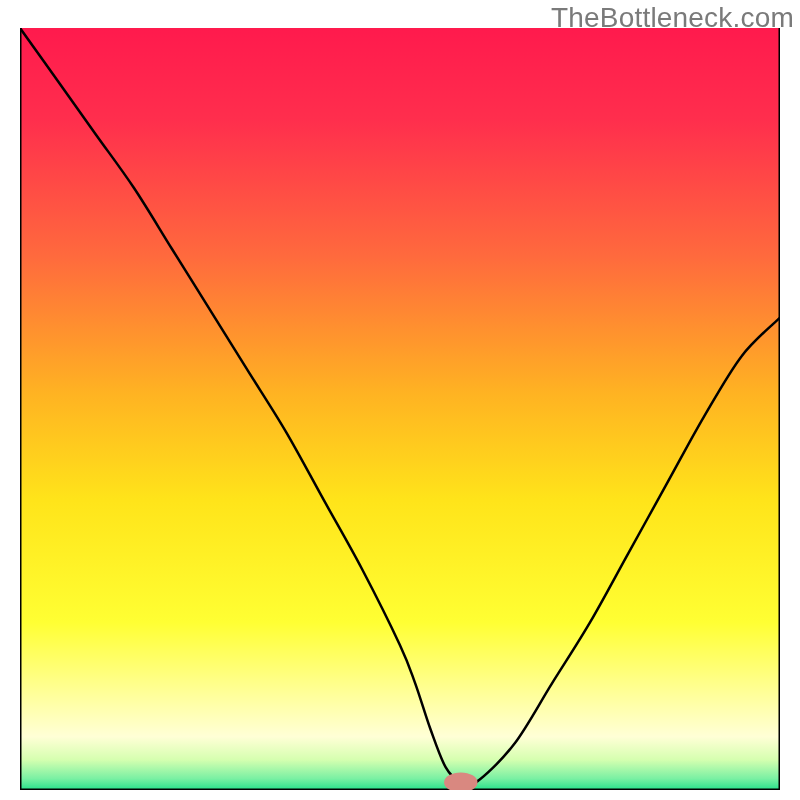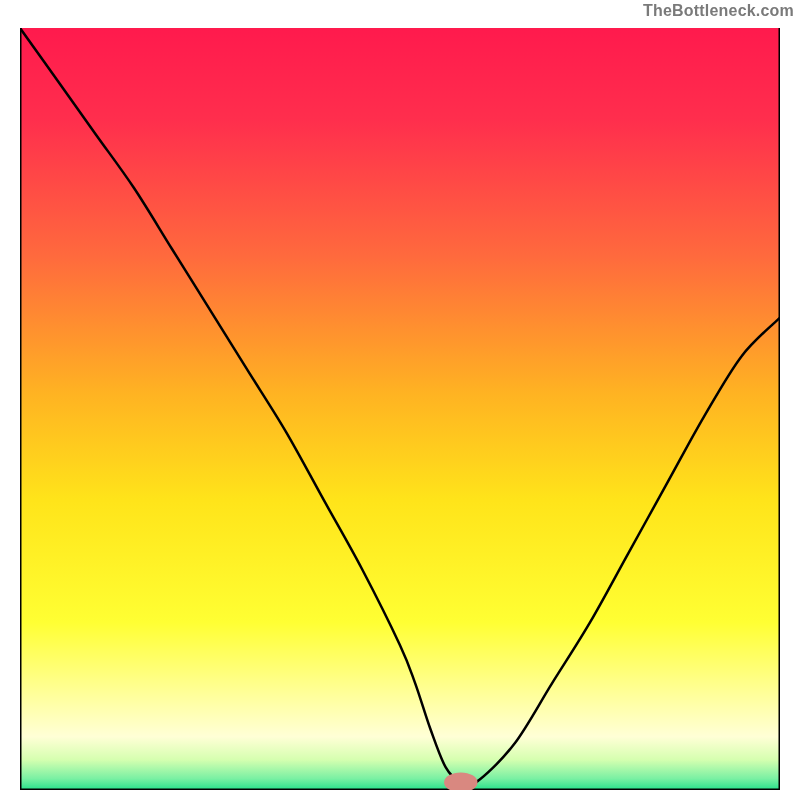--- a/index.html
+++ b/index.html
@@ -13,22 +13,22 @@
   .chart-container {
     position: relative;
     width: 800px;
     height: 800px;
     background: #ffffff;
   }
   .watermark {
     position: absolute;
     top: 2px;
     right: 6px;
-    font-size: 16px;
-    font-weight: 700;
+    font-size: 28px;
+    font-weight: 400;
     color: #7a7a7a;
     letter-spacing: 0.2px;
     z-index: 10;
     user-select: none;
   }
   .plot-area {
     position: absolute;
     left: 20px;
     top: 28px;
     width: 760px;

